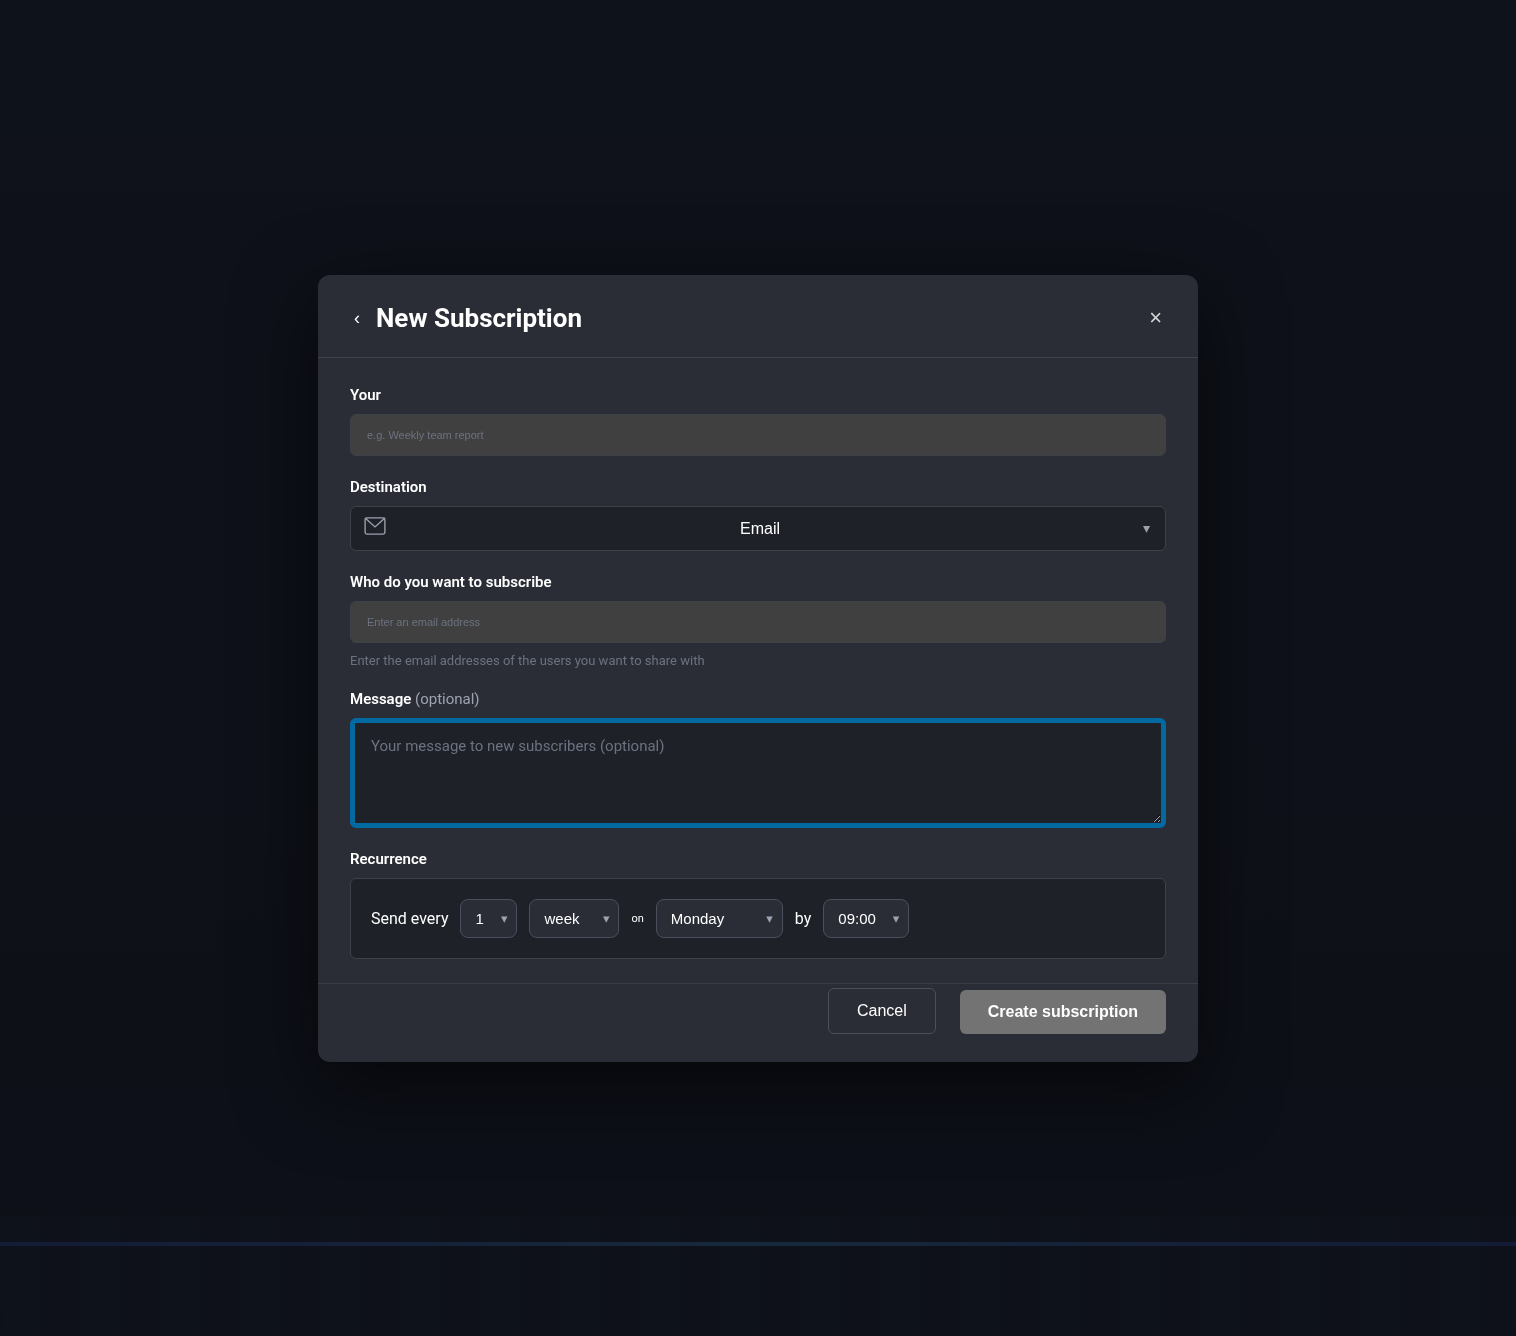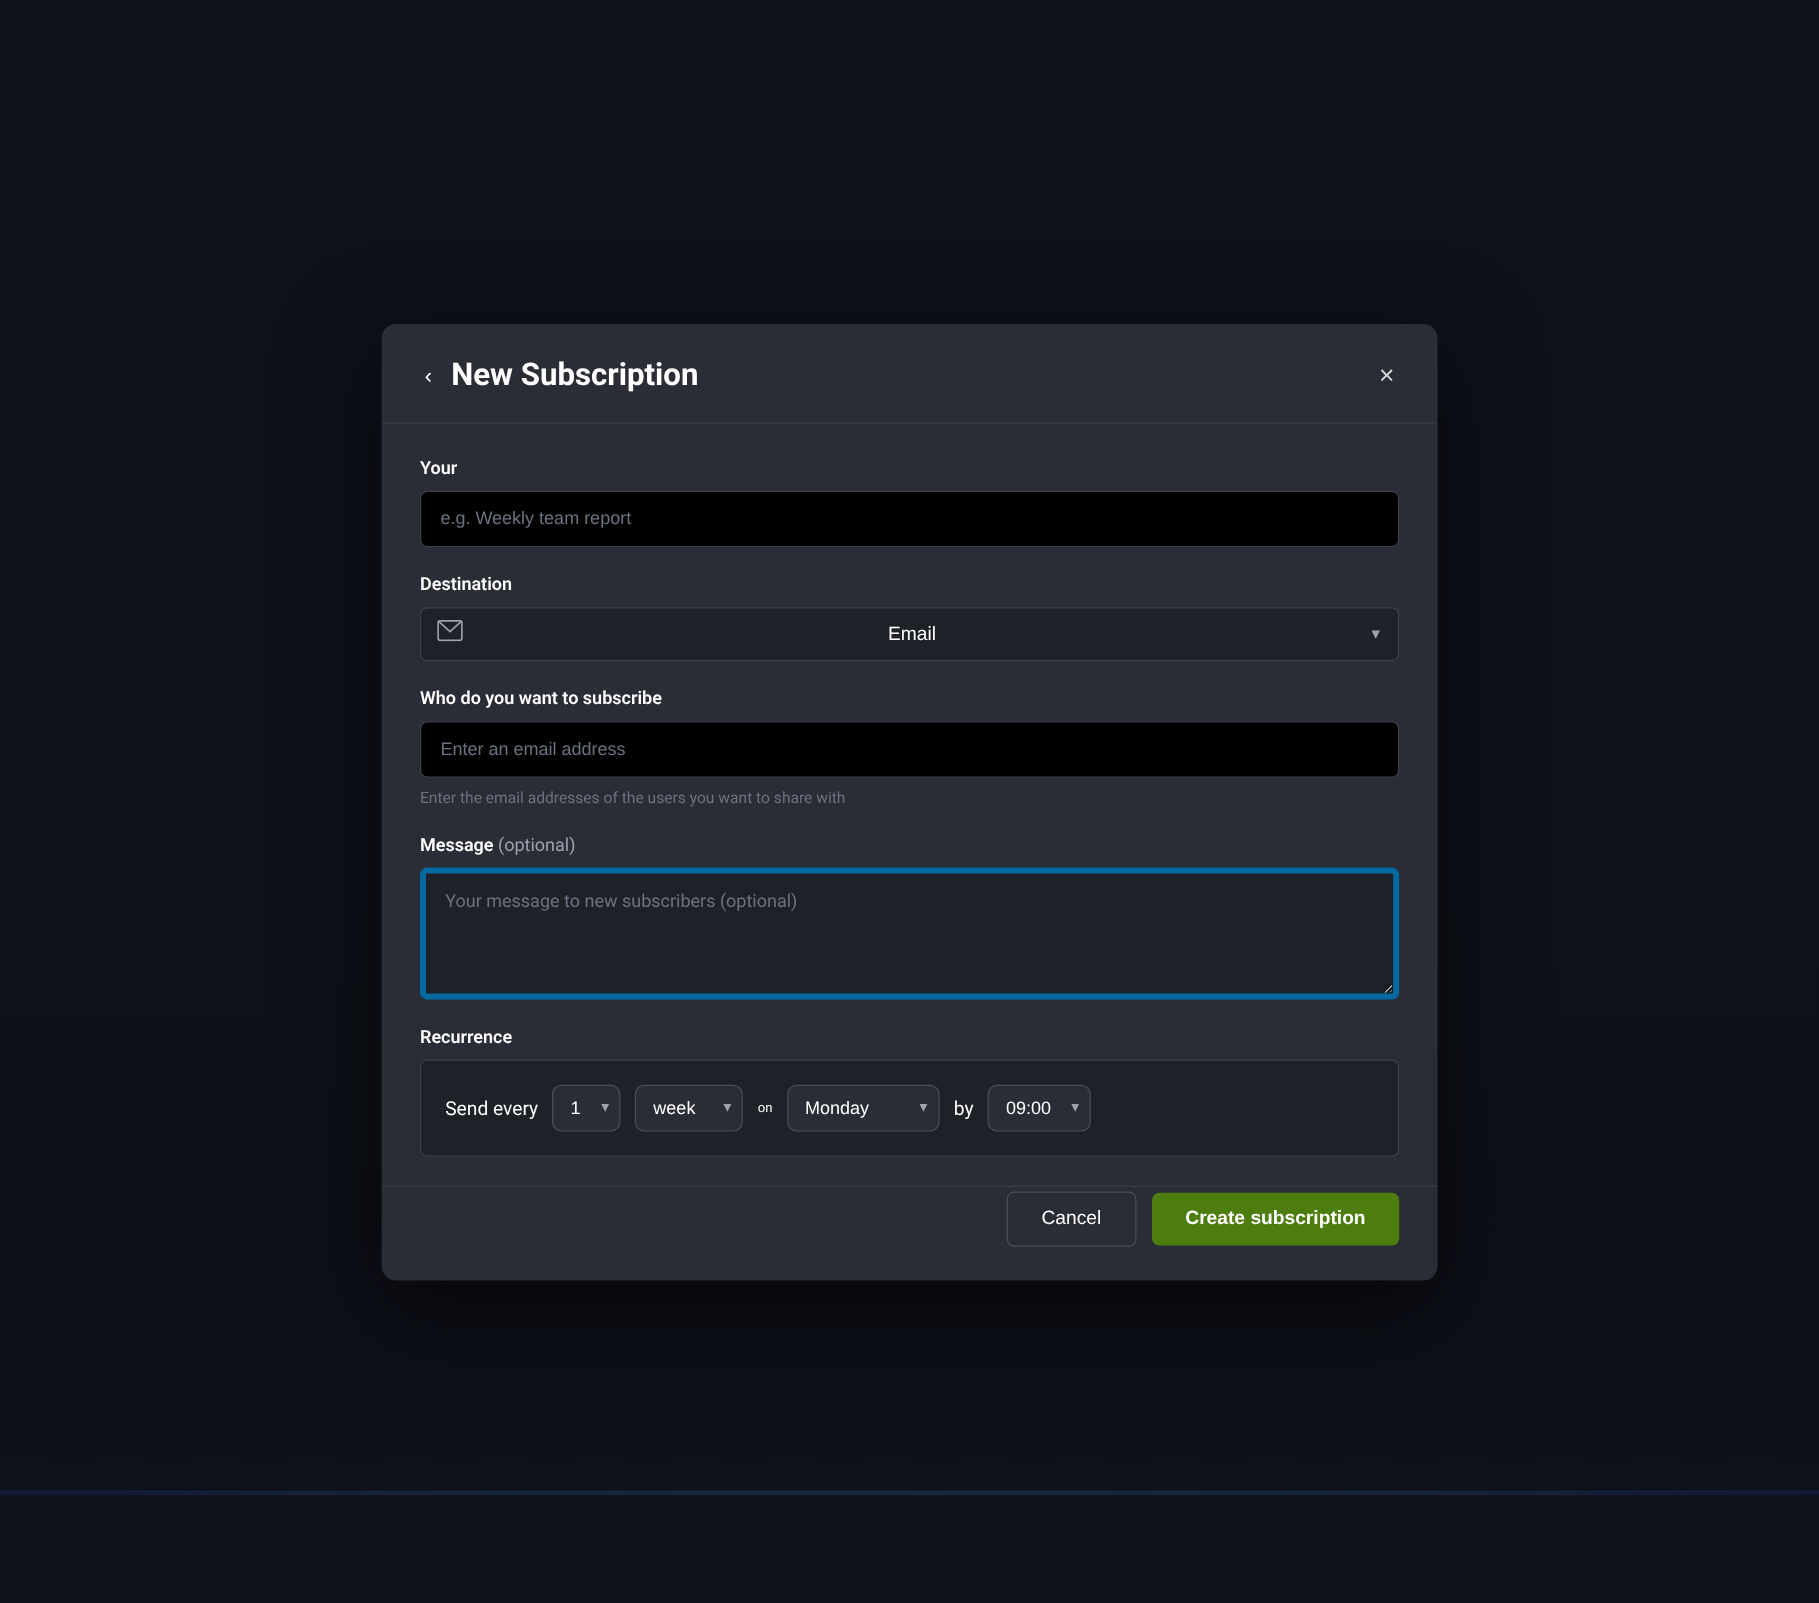--- a/index.html
+++ b/index.html
@@ -144,26 +144,26 @@
       font-weight: 600;
       color: #ffffff;
     }
 
     .field-label .optional {
       font-weight: 400;
       color: #9ca3af;
     }
 
     .text-input {
-      background: #000000;
+      background: #404040;
       border: 1px solid #3d4148;
       border-radius: 6px;
       padding: 14px 16px;
       color: #9ca3af;
-      font-size: 15px;
+      font-size: 11px;
       width: 100%;
       outline: none;
     }
 
     .text-input::placeholder {
       color: #6b7280;
     }
 
     .select-wrapper {
       position: relative;
@@ -284,39 +284,39 @@
     }
 
     .by-label {
       font-size: 16px;
       color: #ffffff;
     }
 
     .modal-footer {
       display: flex;
       justify-content: flex-end;
-      align-items: center;
+      align-items: flex-end;
       padding: 4px 32px 28px;
-      gap: 13px;
+      gap: 24px;
       border-top: 1px solid rgba(255,255,255,0.08);
     }
 
     .cancel-btn {
       background: transparent;
       border: 1px solid #4a4f5e;
       border-radius: 6px;
       padding: 13px 28px;
       color: #ffffff;
       font-size: 16px;
       font-weight: 500;
       cursor: pointer;
     }
 
     .create-btn {
-      background: #4d7c0f;
+      background: #737373;
       border: none;
       border-radius: 6px;
       padding: 13px 28px;
       color: #ffffff;
       font-size: 16px;
       font-weight: 600;
       cursor: pointer;
     }
 
     

